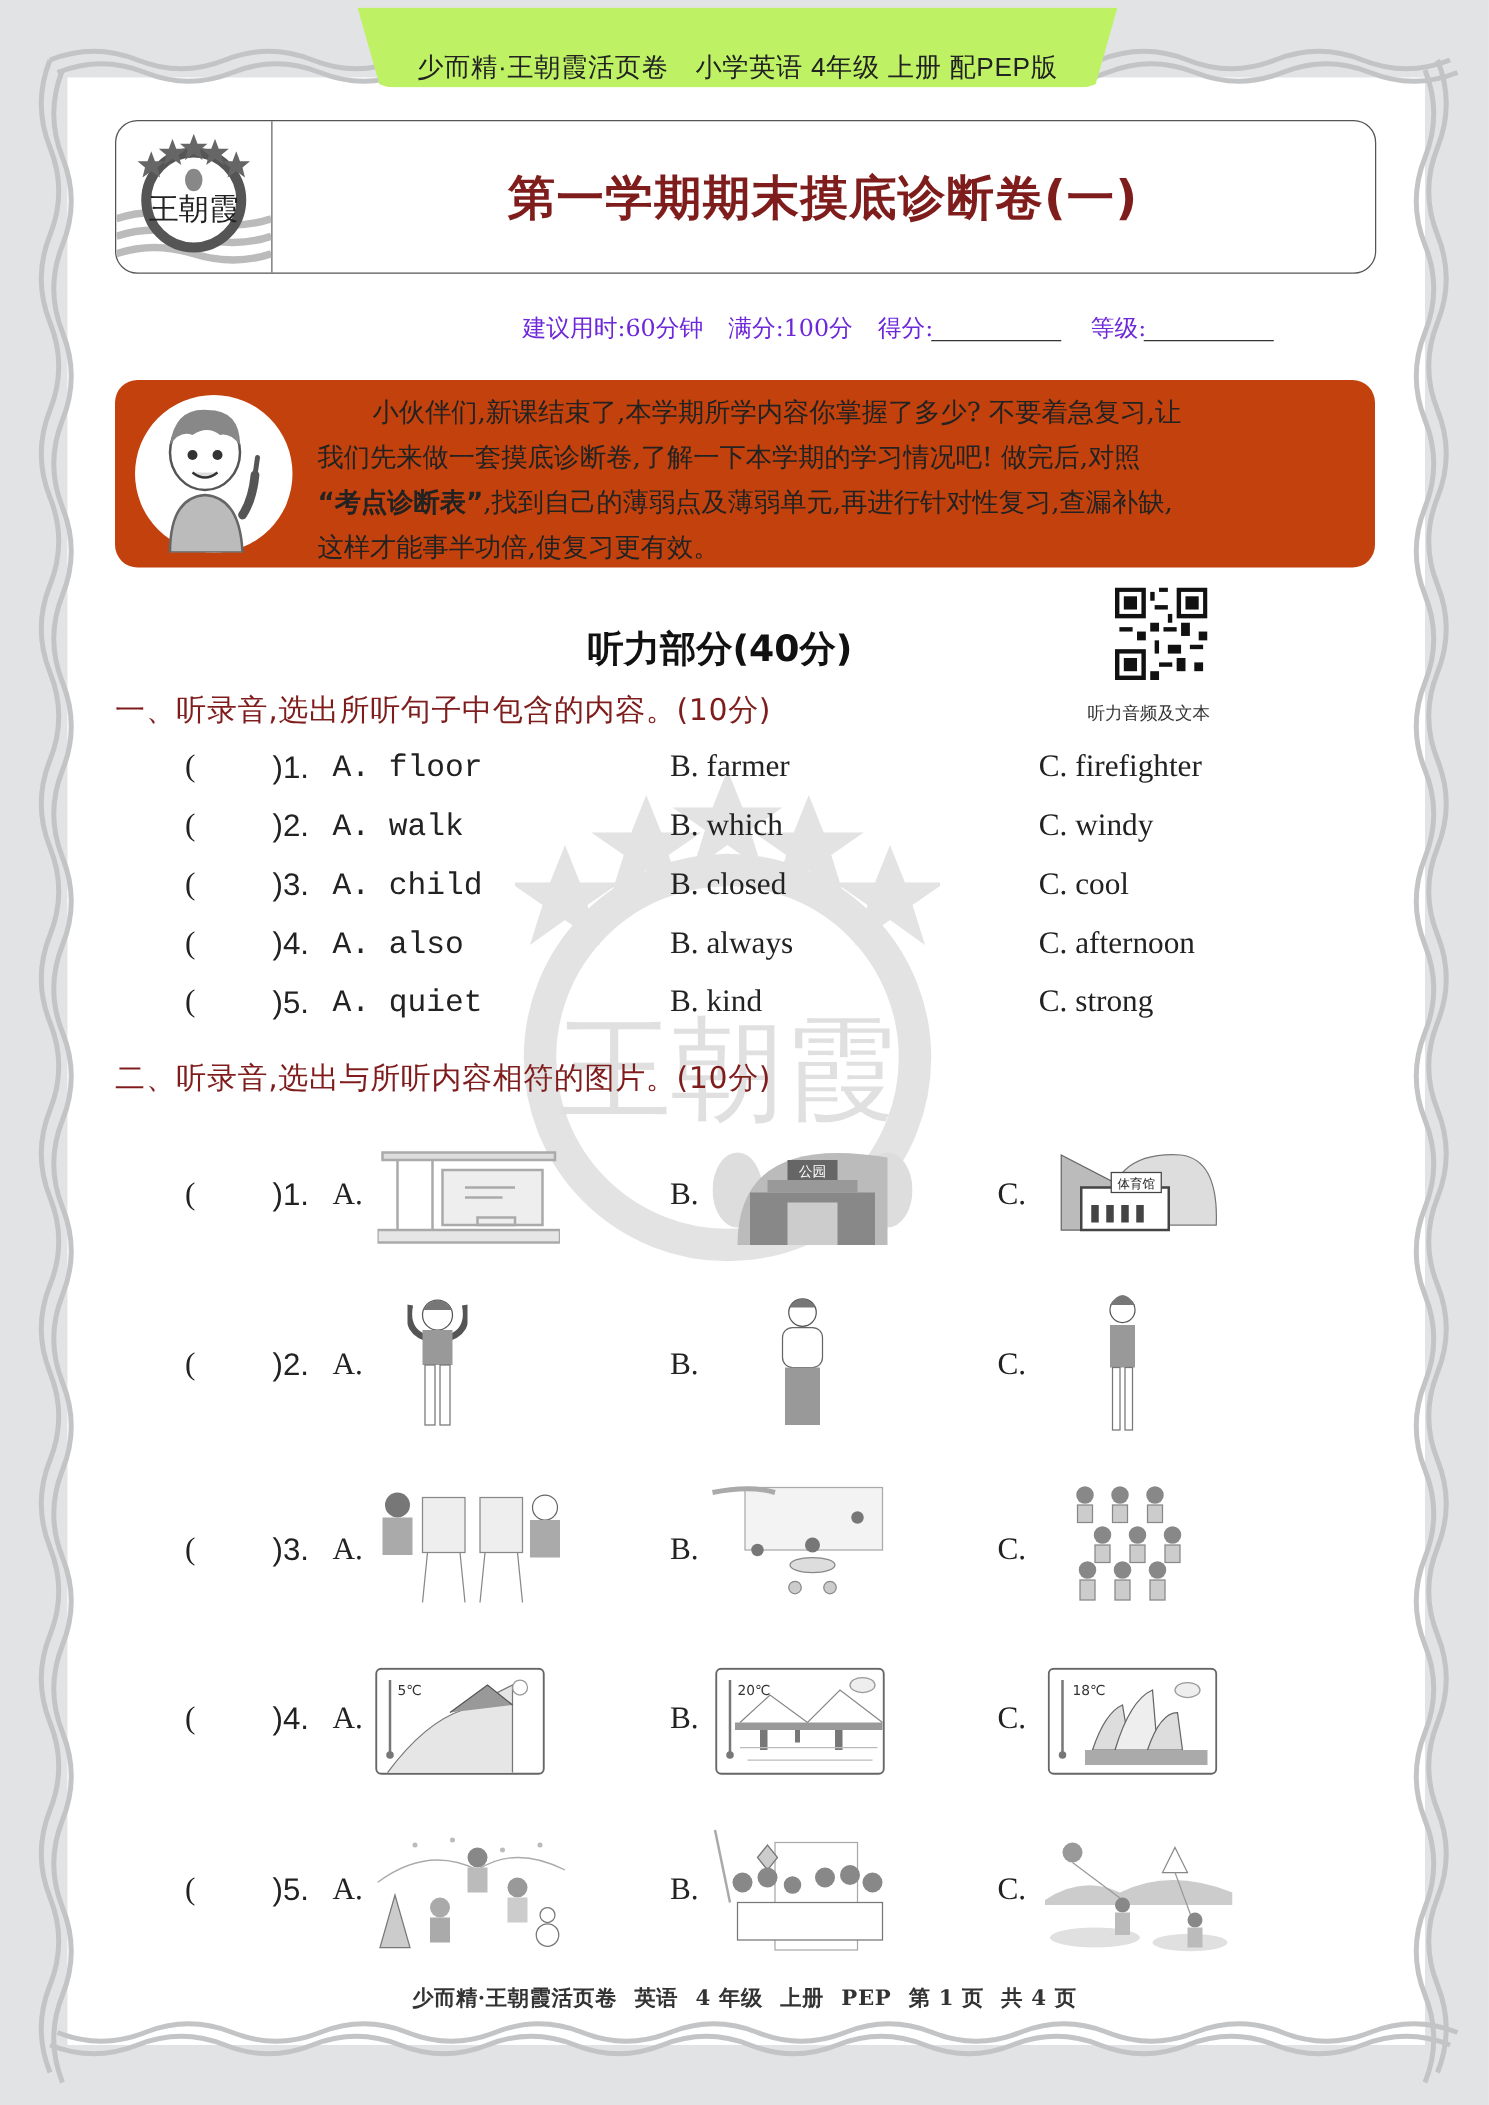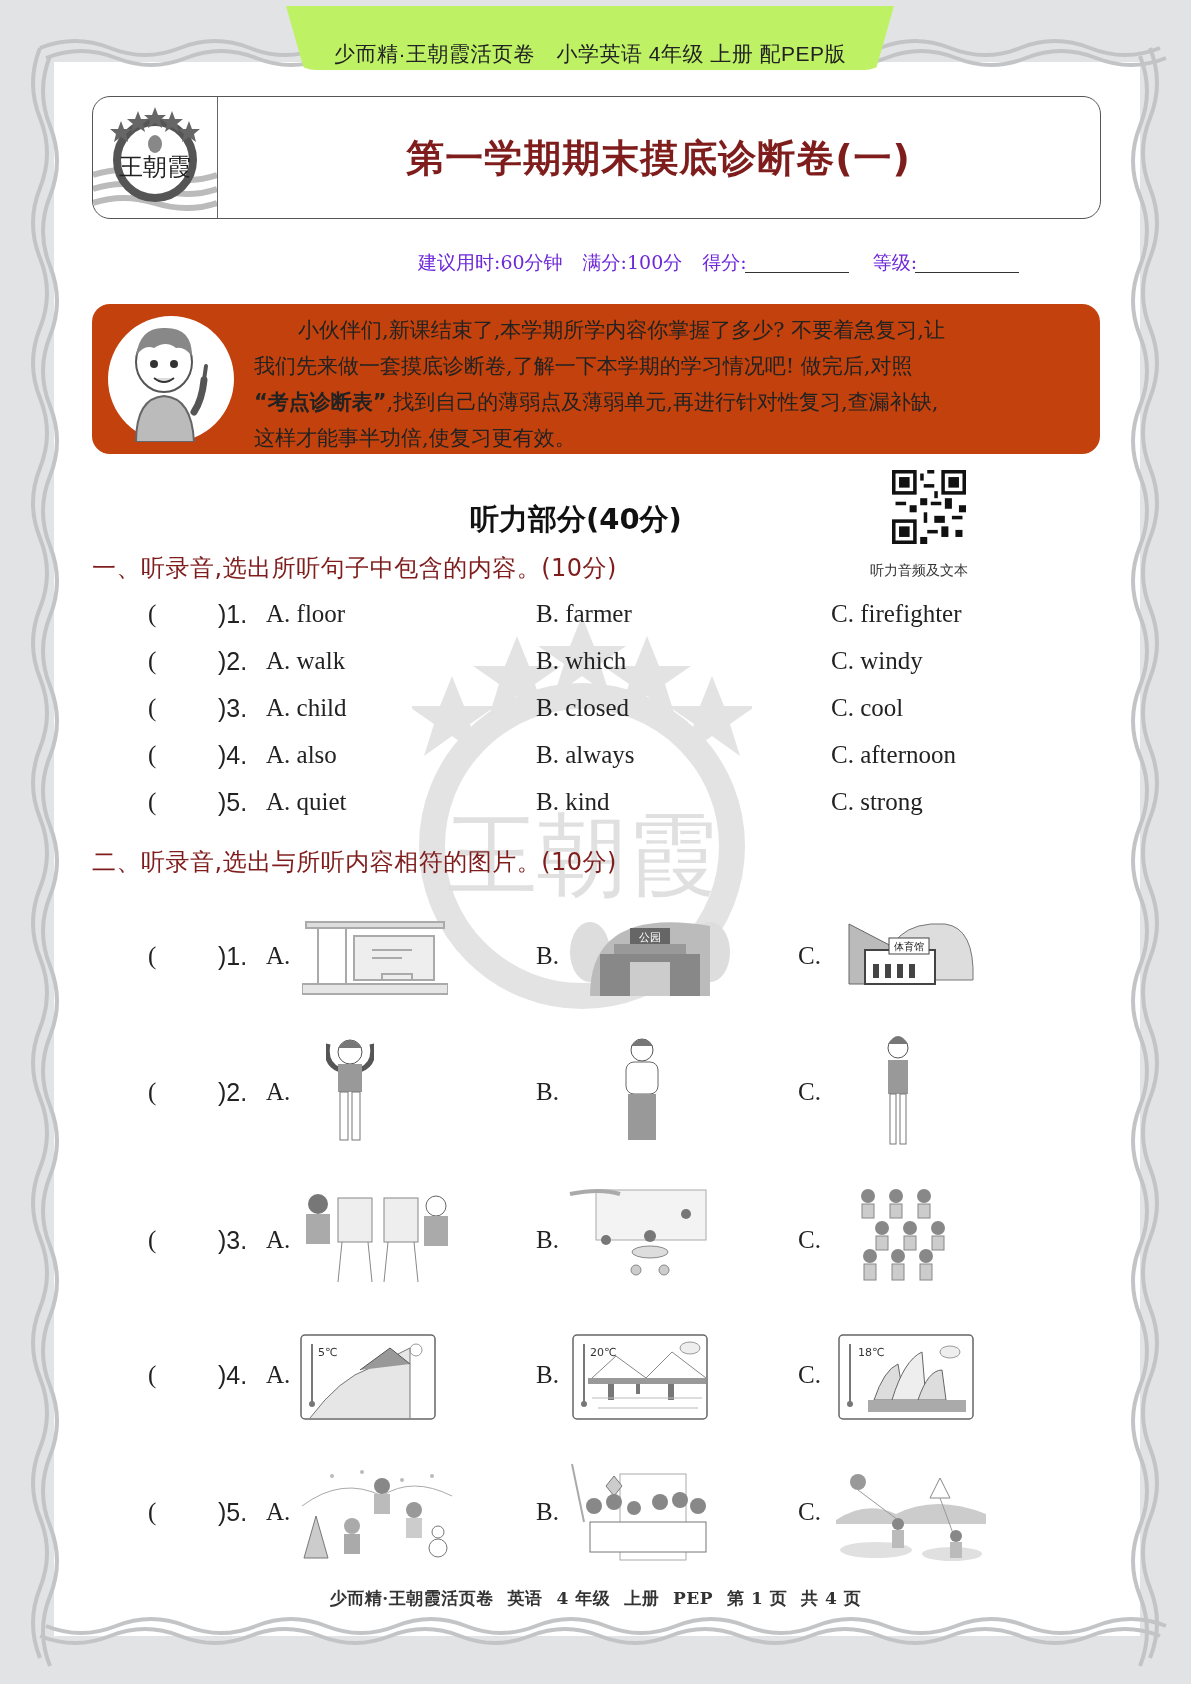--- a/index.html
+++ b/index.html
@@ -70,21 +70,21 @@
   }
 
   .q-heading {
     position:absolute; left:92px; font-size:24px; color:#7f1d1d; letter-spacing:0.5px;
   }
 
   .row { position:absolute; left:148px; width:900px; height:30px;
     font-family:"Liberation Serif", "DejaVu Serif", serif; font-size:25px; color:#222; }
   .row .paren-l { position:absolute; left:0; }
   .row .num { position:absolute; left:70px; font-family:"Liberation Sans", sans-serif; }
-  .row .optA { position:absolute; left:118px; }
+  .row .optA { position:absolute; left:118px;font-family:Liberation Mono, monospace; }
   .row .optB { position:absolute; left:388px; }
   .row .optC { position:absolute; left:683px; }
 
   .prow { position:absolute; left:148px; width:900px; height:120px;
     font-family:"Liberation Serif", "DejaVu Serif", serif; font-size:25px; color:#222; }
   .prow .paren-l { position:absolute; left:0; }
   .prow .num { position:absolute; left:70px; font-family:"Liberation Sans", sans-serif; }
   .prow .lblA { position:absolute; left:118px; }
   .prow .lblB { position:absolute; left:388px; }
   .prow .lblC { position:absolute; left:650px; }

